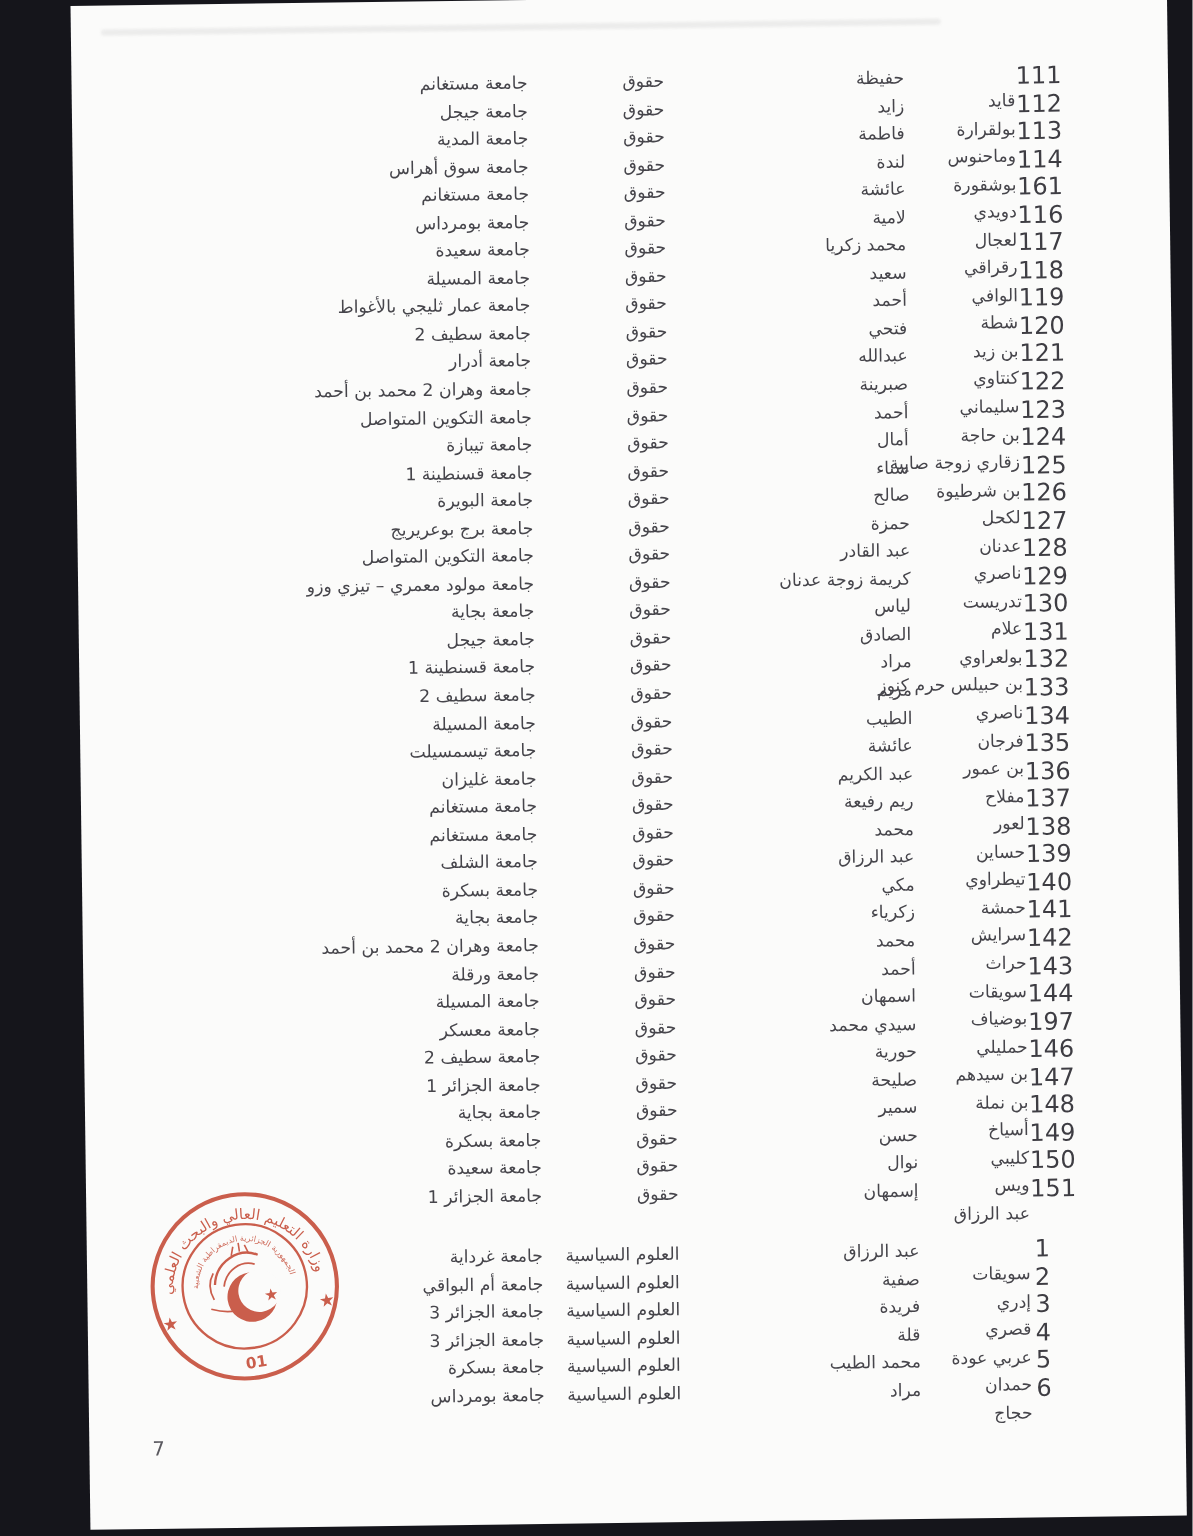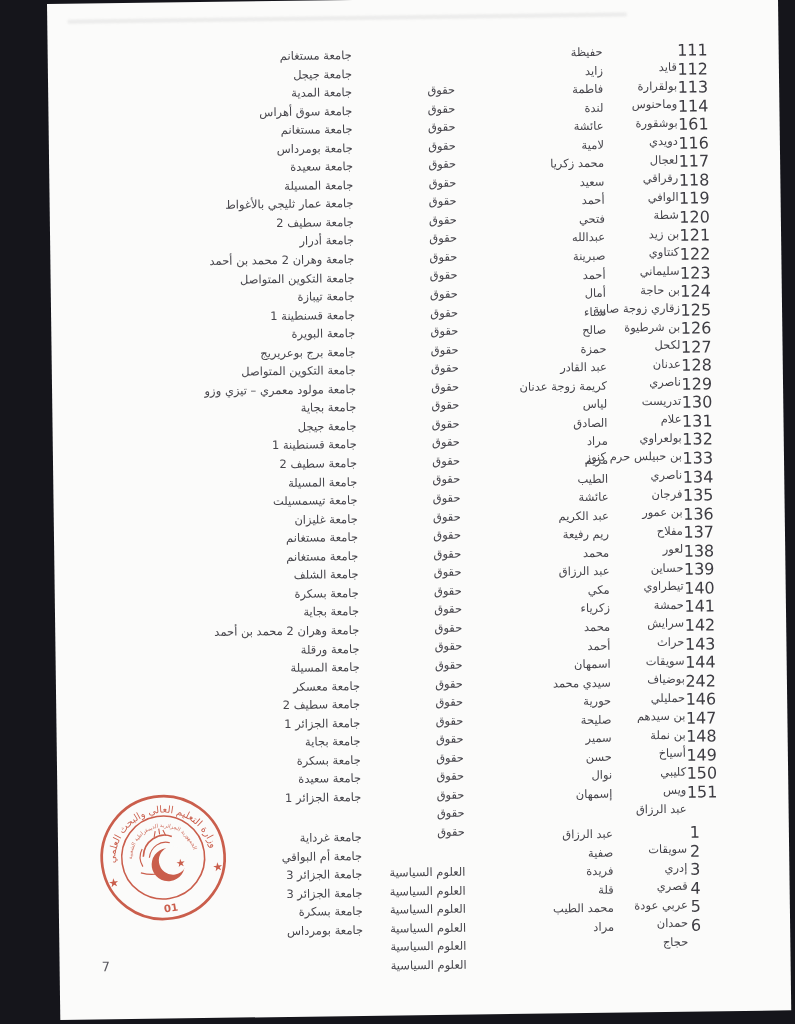--- a/index.html
+++ b/index.html
@@ -22,21 +22,21 @@
   .rows.bottom{top:828px;}
   .row{position:relative;height:18.55px;}
   .c{
     position:absolute;top:0;line-height:18.55px;white-space:nowrap;
     direction:rtl;font-size:11.5px;color:#46454b;
   }
   .num{right:71px;direction:ltr;font-size:16px;color:#3e3d43;}
   .bottom .num{right:89px;}
   .last{right:102px;margin-top:16px;}
   .first{right:176px;}
-  .field{right:324px;margin-top:36px;}
+  .field{right:336px;}
   .univ{right:427px;}
   .pagenum{
     position:absolute;left:42px;top:956px;
     font-size:13px;color:#5a595f;
   }
   .stamp{position:absolute;left:27px;top:777px;width:156px;height:156px;opacity:0.85;}
   .stamp .ink{stroke:#c2432e;fill:none;}
   .stamp text{fill:#c2432e;stroke:none;font-family:"DejaVu Sans",sans-serif;}
   .stamp .fillred{fill:#c2432e;stroke:none;}
   .stamp .paper{fill:#fbfbfa;stroke:none;}
@@ -316,21 +316,21 @@
 
       <div class="row">
         <span class="c num">144</span>
         <span class="c last">بوضياف</span>
         <span class="c first">اسمهان</span>
         <span class="c field">حقوق</span>
         <span class="c univ">جامعة المسيلة</span>
       </div>
 
       <div class="row">
-        <span class="c num">242</span>
+        <span class="c num">197</span>
         <span class="c last">حمليلي</span>
         <span class="c first">سيدي محمد</span>
         <span class="c field">حقوق</span>
         <span class="c univ">جامعة معسكر</span>
       </div>
 
       <div class="row">
         <span class="c num">146</span>
         <span class="c last">بن سيدهم</span>
         <span class="c first">حورية</span>

